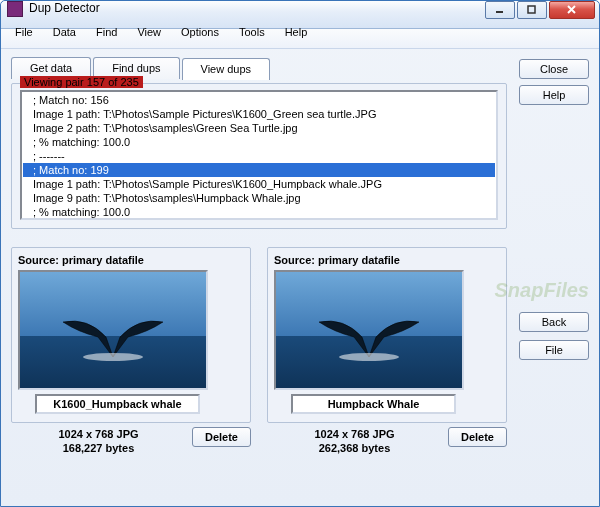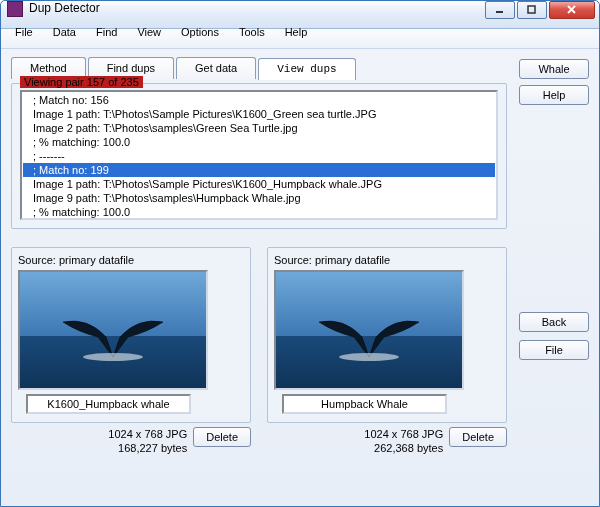--- a/index.html
+++ b/index.html
@@ -84,21 +84,20 @@
   background: linear-gradient(#fdfdfe, #f1f4f9);
   border-radius: 3px 3px 0 0;
   margin-right: 2px;
   cursor: pointer;
 }
 .tab.active {
   background: #fff;
   position: relative;
   top: 1px;
   padding-bottom: 5px;
-  font-family: Liberation Mono, monospace;
 }
 .panel-frame {
   border: 1px solid #b5c3d8;
   border-radius: 2px;
   padding: 6px 8px 8px 8px;
   margin-top: 4px;
   position: relative;
   background: #eef2f9;
 }
 .panel-label {
@@ -115,39 +114,39 @@
   overflow: auto;
   padding: 1px;
   font-family: Tahoma, sans-serif;
   font-size: 11px;
   line-height: 14px;
   position: relative;
 }
 .lb-line { padding: 0 10px; white-space: nowrap; }
 .lb-line.sel { background: #2a6fd6; color: #fff; }
 .images-row { display: flex; gap: 16px; margin-top: 14px; }
-.img-panel { flex: 1; }
+.img-panel { flex: 1; font-weight: bold; }
 .src-label { margin-bottom: 4px; }
 .thumb {
   width: 190px; height: 120px;
   border: 2px inset #d0d8e6;
   background: linear-gradient(#6fa8d8 0%, #3d78b4 55%, #1a4a7a 55%, #0f3358 100%);
   position: relative;
   overflow: hidden;
 }
 .tail {
   position: absolute;
   left: 50%;
   top: 35px;
   width: 110px;
   height: 55px;
   transform: translateX(-50%);
 }
 .info-row { display: flex; align-items: flex-start; gap: 6px; margin-top: 4px; }
-.info-txt { flex: 1; text-align: right; line-height: 14px; }
+.info-txt { flex: 1; text-align: center; line-height: 14px; }
 .btn {
   border: 1px solid #7a8ca8;
   border-radius: 3px;
   background: linear-gradient(#fdfdfe, #e8eef7);
   padding: 3px 12px;
   cursor: pointer;
   font-size: 11px;
   text-align: center;
   min-width: 56px;
 }
@@ -160,21 +159,21 @@
   color: rgba(120,160,80,0.28);
   font-style: italic;
   pointer-events: none;
 }
 .name-field {
   width: 165px;
   border: 2px inset #d0d8e6;
   background: #fff;
   padding: 2px 4px;
   text-align: center;
-  margin: 4px 0 2px 8px;
+  margin: 4px 0 2px 17px;
 }
 </style>
 </head>
 <body>
 
 <div class="window">
 
   <div class="titlebar">
     <div class="title-icon"></div>
     <div class="title-text">Dup Detector</div>
@@ -205,23 +204,22 @@
     <div class="menu-item">View</div>
     <div class="menu-item">Options</div>
     <div class="menu-item">Tools</div>
     <div class="menu-item">Help</div>
   </div>
 
   <div class="client">
     <div class="left-col">
 
       <div class="tabs">
-        <div class="tab">Method</div>
+        <div class="tab">Get data</div>
         <div class="tab">Find dups</div>
-        <div class="tab">Get data</div>
         <div class="tab active">View dups</div>
       </div>
 
       <div class="panel-frame">
         <div class="panel-label">Viewing pair 157 of 235</div>
         <div class="listbox" id="listbox">
             <div class="lb-line">; Match no: 156</div>
             <div class="lb-line">Image 1 path: T:\Photos\Sample Pictures\K1600_Green sea turtle.JPG</div>
             <div class="lb-line">Image 2 path: T:\Photos\samples\Green Sea Turtle.jpg</div>
             <div class="lb-line">; % matching: 100.0</div>
@@ -274,23 +272,24 @@
             </div>
             <div class="btn">Delete</div>
           </div>
         </div>
 
       </div>
 
     </div>
 
     <div class="right-col">
-      <div class="btn">Whale</div>
+      <div class="btn">Close</div>
       <div class="btn">Help</div>
       <div style="flex:1"></div>
       <div class="btn" style="margin-bottom:2px;">Back</div>
       <div class="btn">File</div>
       <div style="height:130px"></div>
     </div>
 
+    <div class="watermark">SnapFiles</div>
   </div>
 
 </div>
 
 </body></html>

